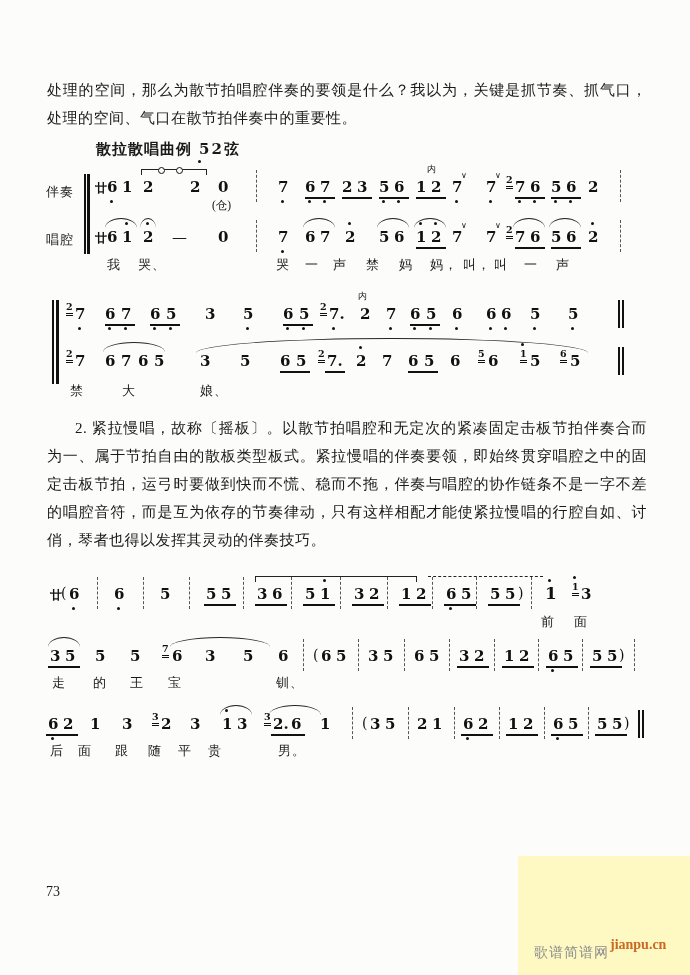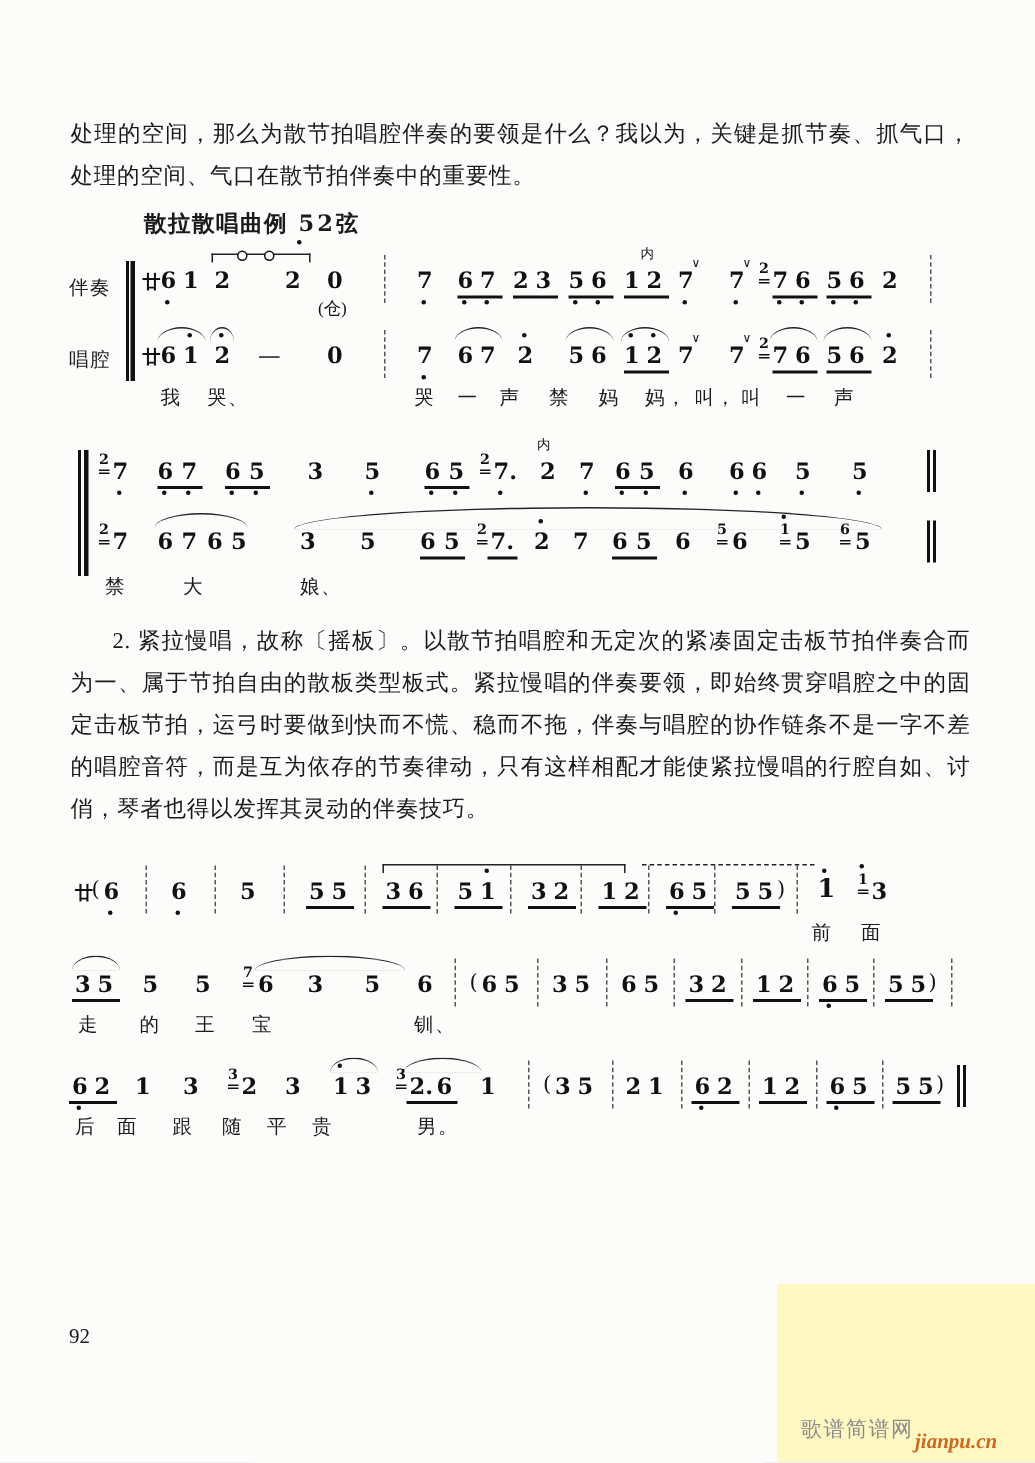--- a/index.html
+++ b/index.html
@@ -36,21 +36,21 @@
   .bar-final{position:absolute;height:28px;width:1.5px;background:#111;}
   .sysbar{position:absolute;background:#111;}
   .ring{position:absolute;width:5px;height:5px;border:1px solid #111;border-radius:50%;background:#fcfcfb;}
   .mark{position:absolute;color:#111;}
   .mark.top{font-size:9px;}
   .mark.bot{font-size:11.5px;}
   .lyric{position:absolute;font-size:13px;letter-spacing:1px;white-space:nowrap;}
   .pgnum{position:absolute;left:46px;top:884px;font-size:14px;}
   .wmbox{position:absolute;left:518px;top:856px;width:172px;height:119px;background:#fef9c3;}
   .wmsite{position:absolute;left:16px;top:88px;font-size:14px;color:#8b8b8b;letter-spacing:1px;}
-  .wmurl{position:absolute;left:92px;top:98px;font-size:14px;font-style:italic;font-weight:bold;}
+  .wmurl{position:absolute;left:92px;top:81px;font-size:14px;font-weight:bold;}
 </style>
 </head>
 <body>
 
 <div id="page">
 
   <p class="para" id="p1">处理的空间，那么为散节拍唱腔伴奏的要领是什么？我以为，关键是抓节奏、抓气口，处理的空间、气口在散节拍伴奏中的重要性。</p>
 
   <div class="heading h1">
     <span>散拉散唱曲例</span><span class="tun">52</span><span>弦</span>
@@ -403,15 +403,15 @@
       <div class="lyric" style="left: 178px; top: 742px;">平</div>
       <div class="lyric" style="left: 208px; top: 742px;">贵</div>
       <div class="lyric" style="left: 278px; top: 742px;">男。</div>
     </div>
 
   <div class="wmbox">
     <span class="wmsite">歌谱简谱网</span>
     <span class="wmurl" style="color: rgb(204, 104, 33);">jianpu.cn</span>
   </div>
 
-  <span class="pgnum">92</span>
+  <span class="pgnum">73</span>
 
 </div>
 
 </body></html>

